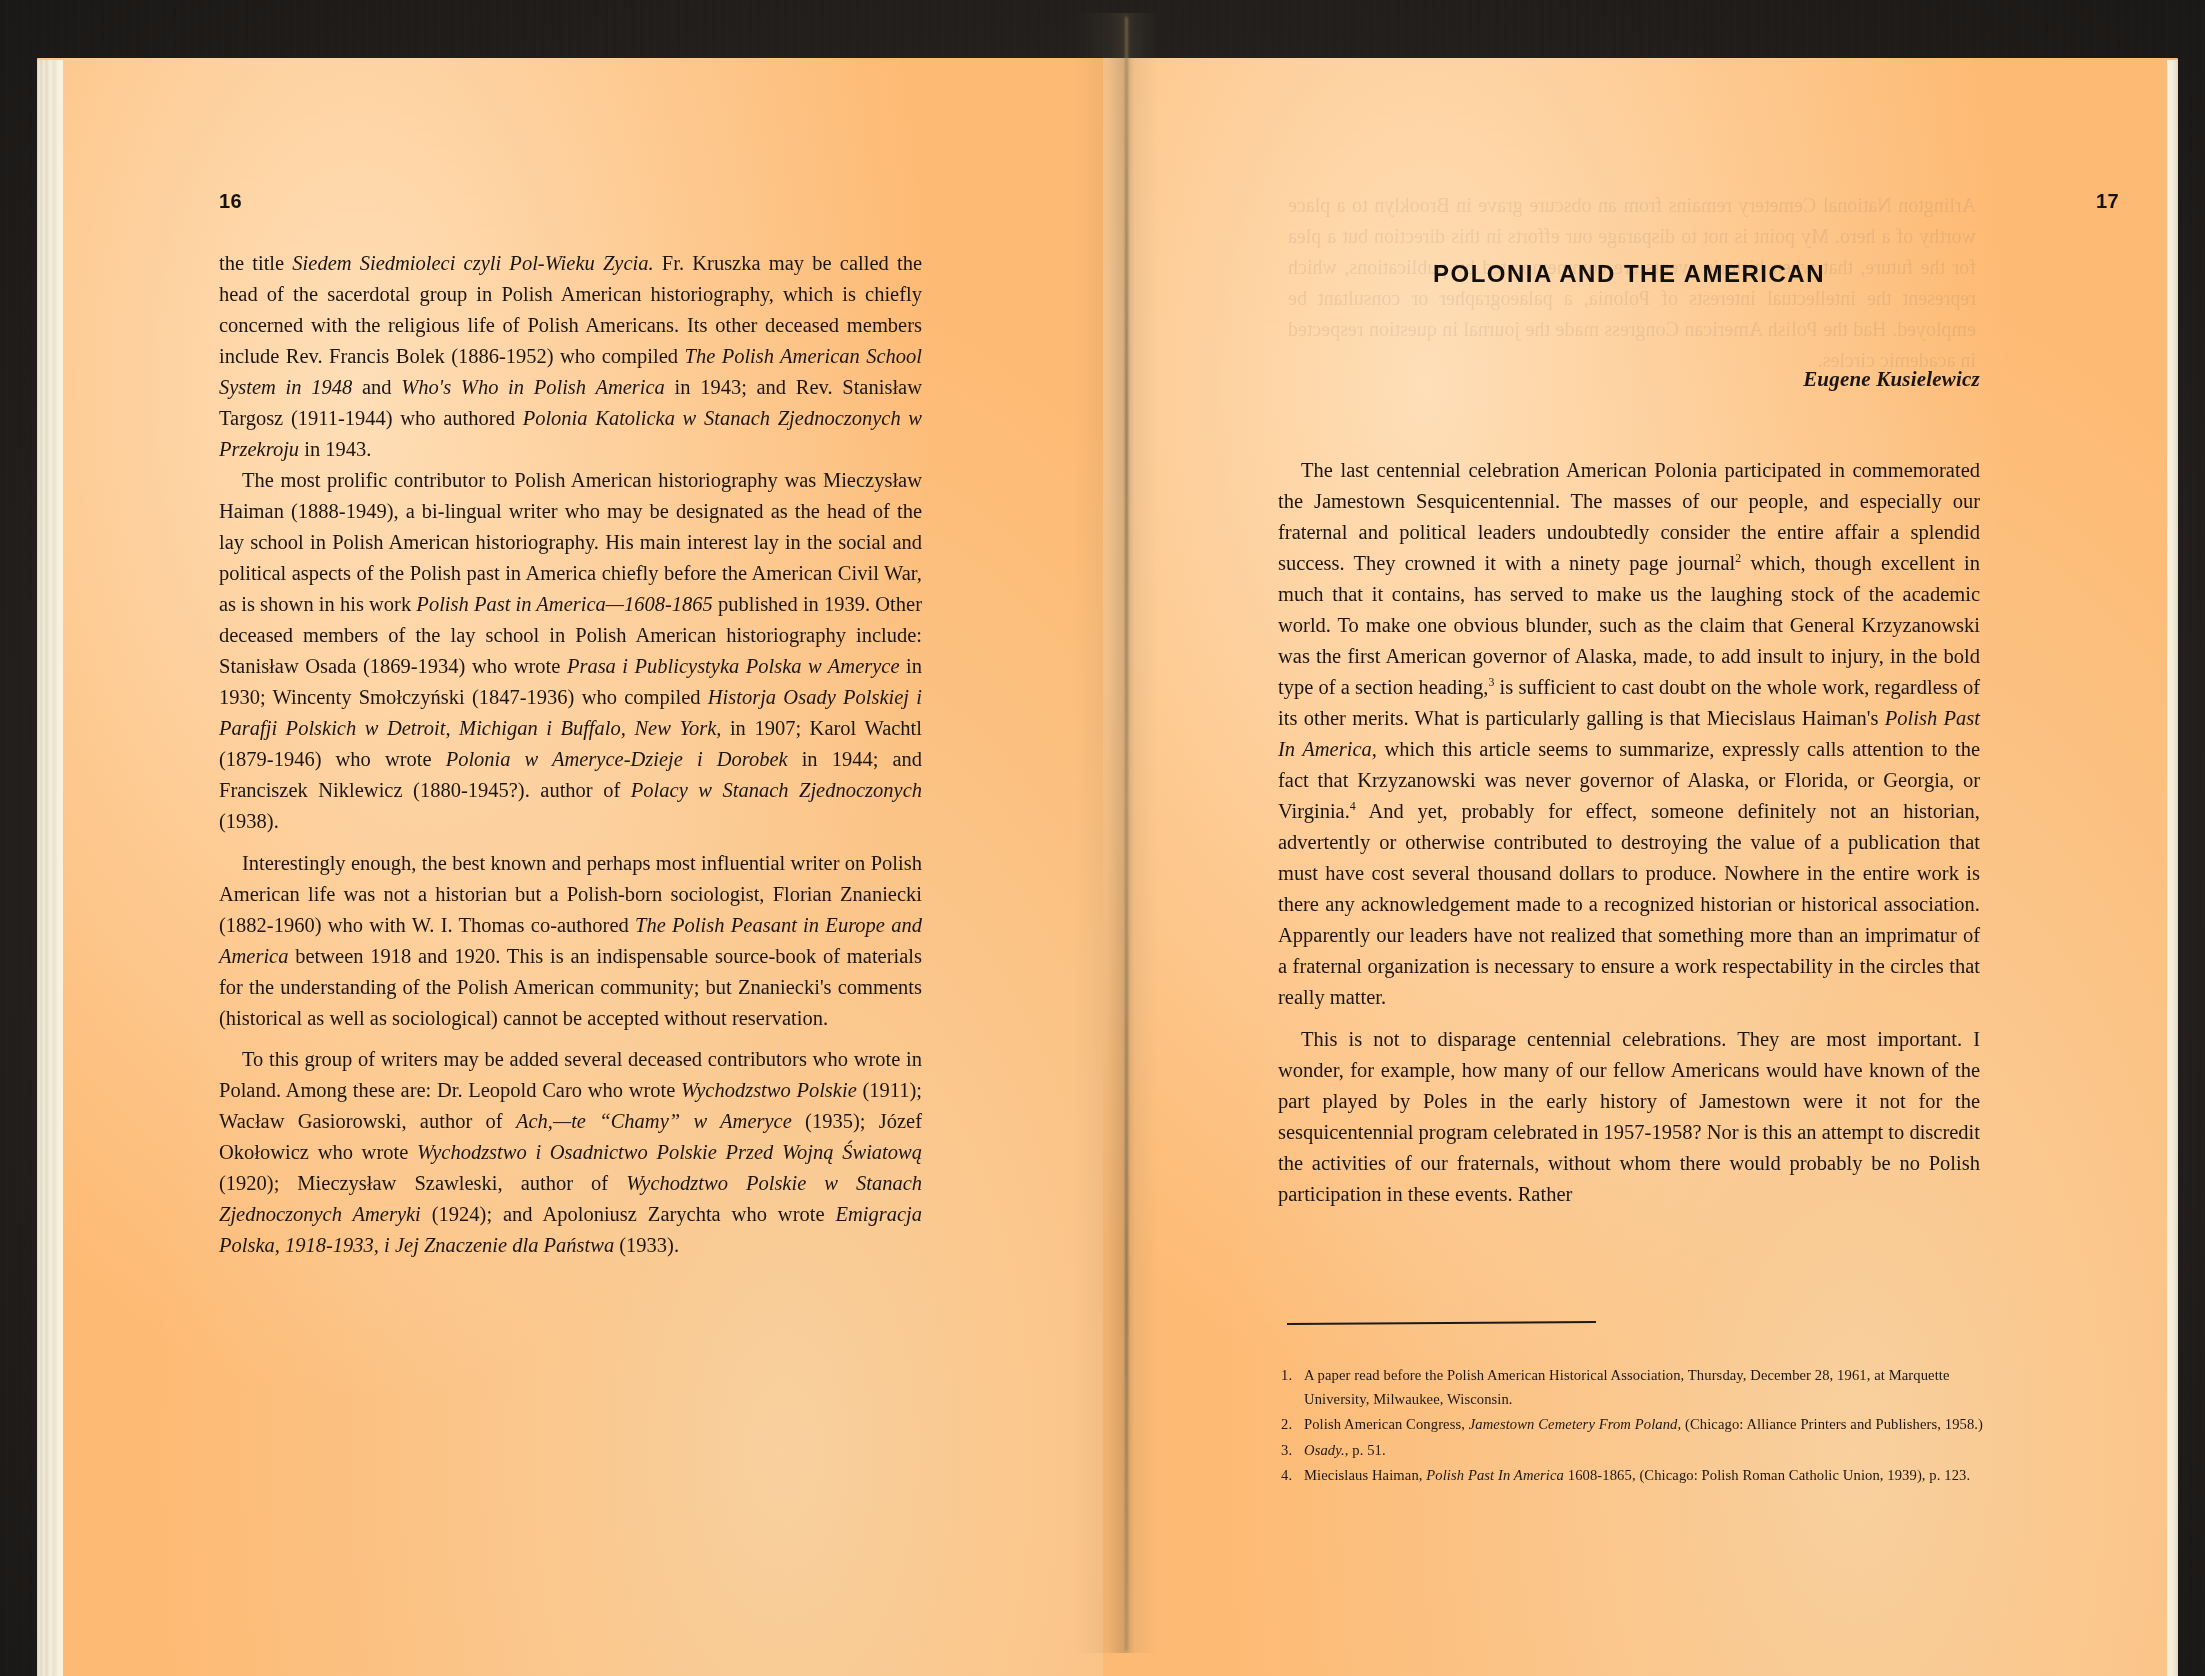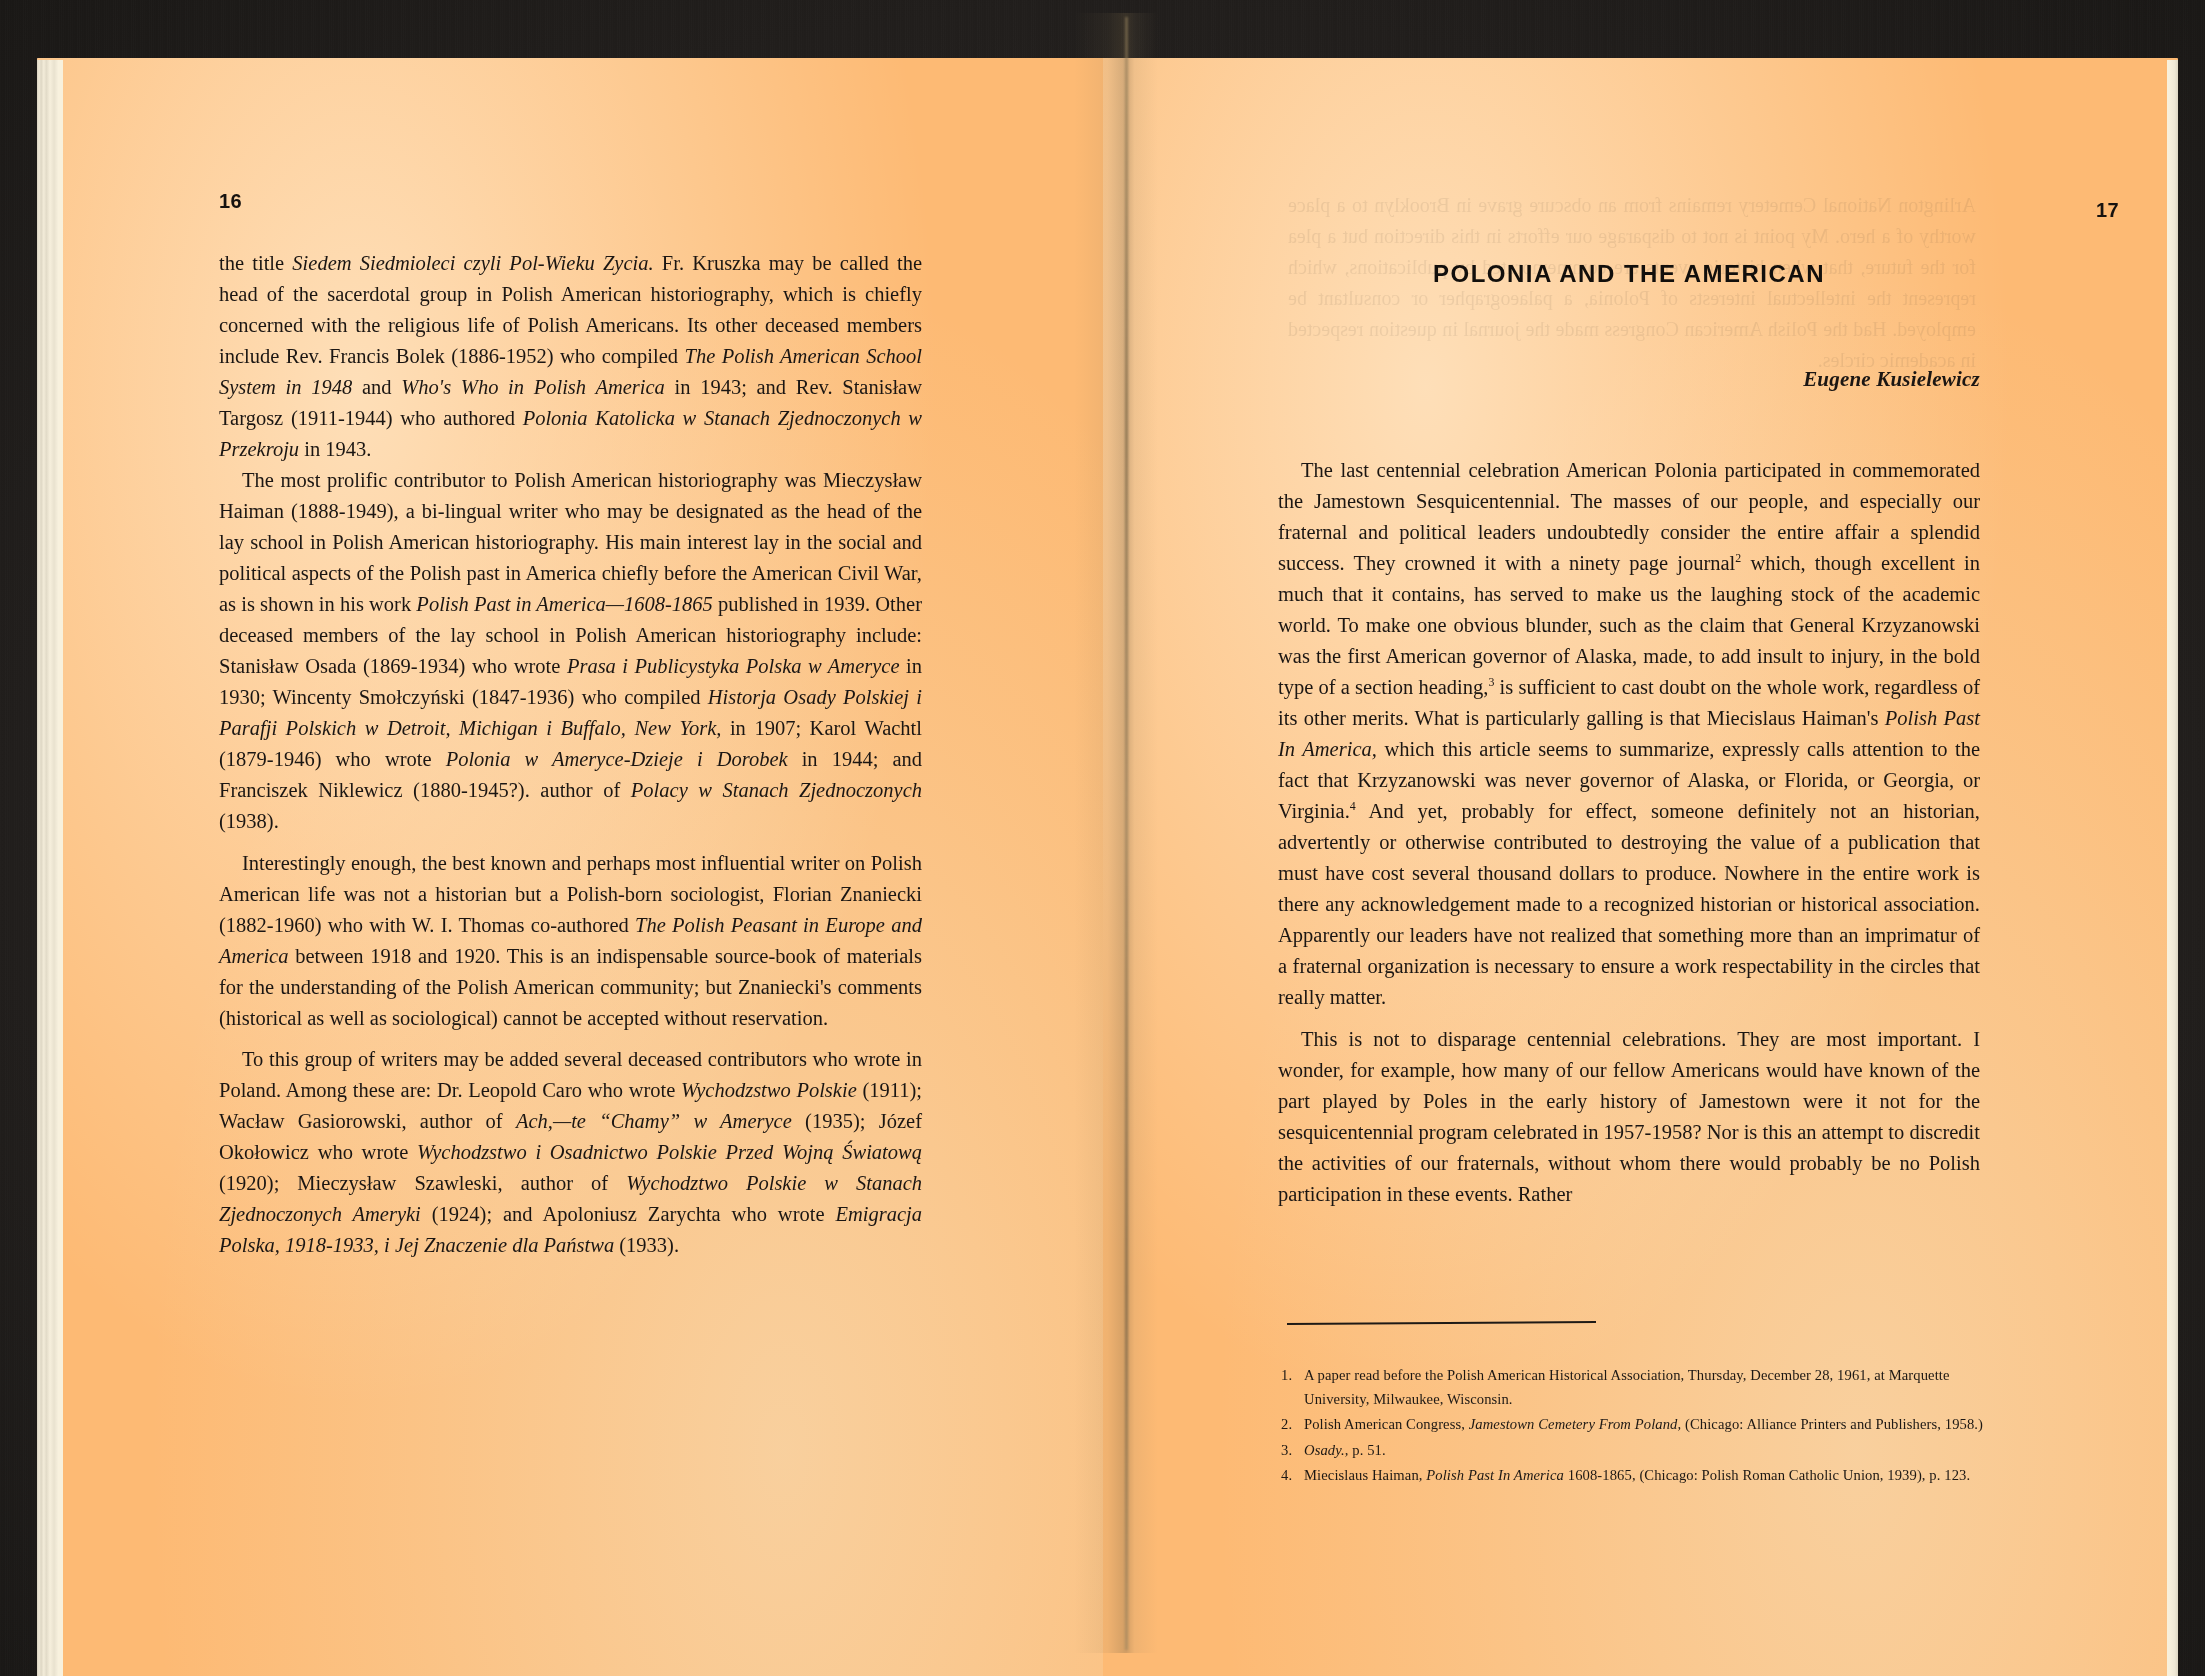--- a/index.html
+++ b/index.html
@@ -90,21 +90,21 @@
   
   .folio{
     position:absolute;
     font-family:"Liberation Sans","DejaVu Sans",sans-serif;
     font-weight:bold;
     font-size:20px;
     letter-spacing:0.4px;
     color:#16120f;
   }
   #folio-left { left:182px;  top:132px; }
-  #folio-right{ right:59px; top:141px; }
+  #folio-right{ right:59px; top:132px; }
 
   .col{
     position:absolute;
     color:#1b1613;
     text-align:justify;
     text-justify:inter-word;
     font-size:20.5px;
     line-height:31px;
   }
   #col-left { left:182px; top:190px;  width:703px; }

